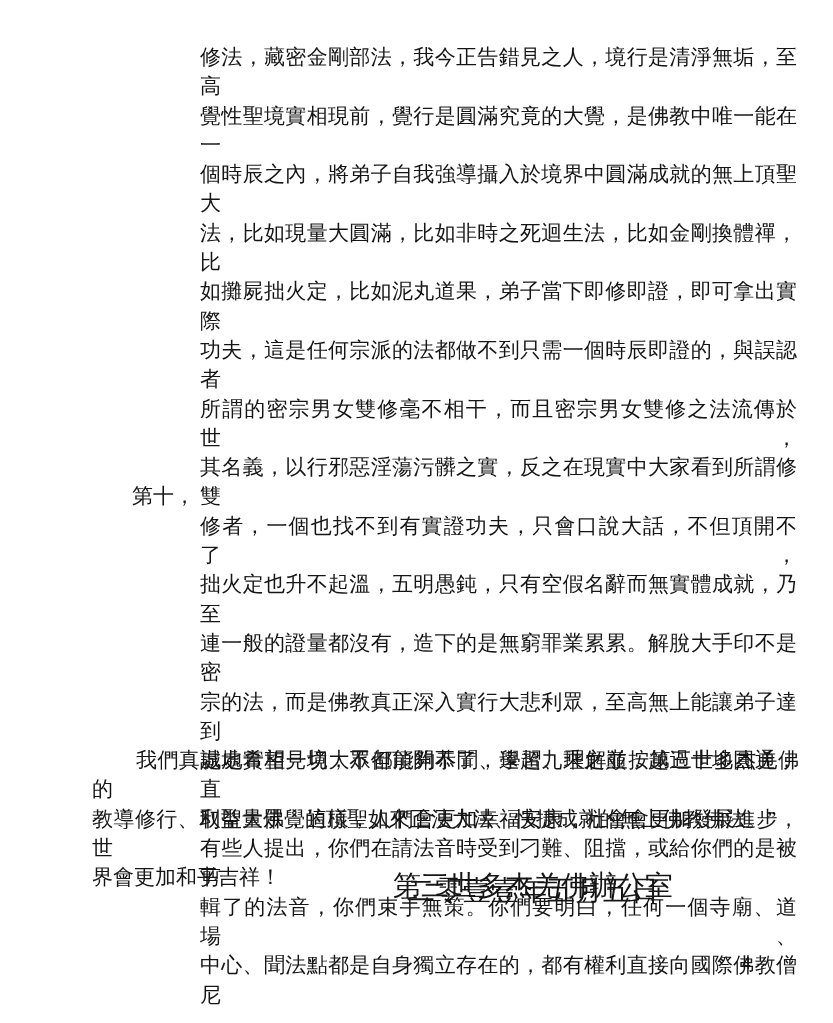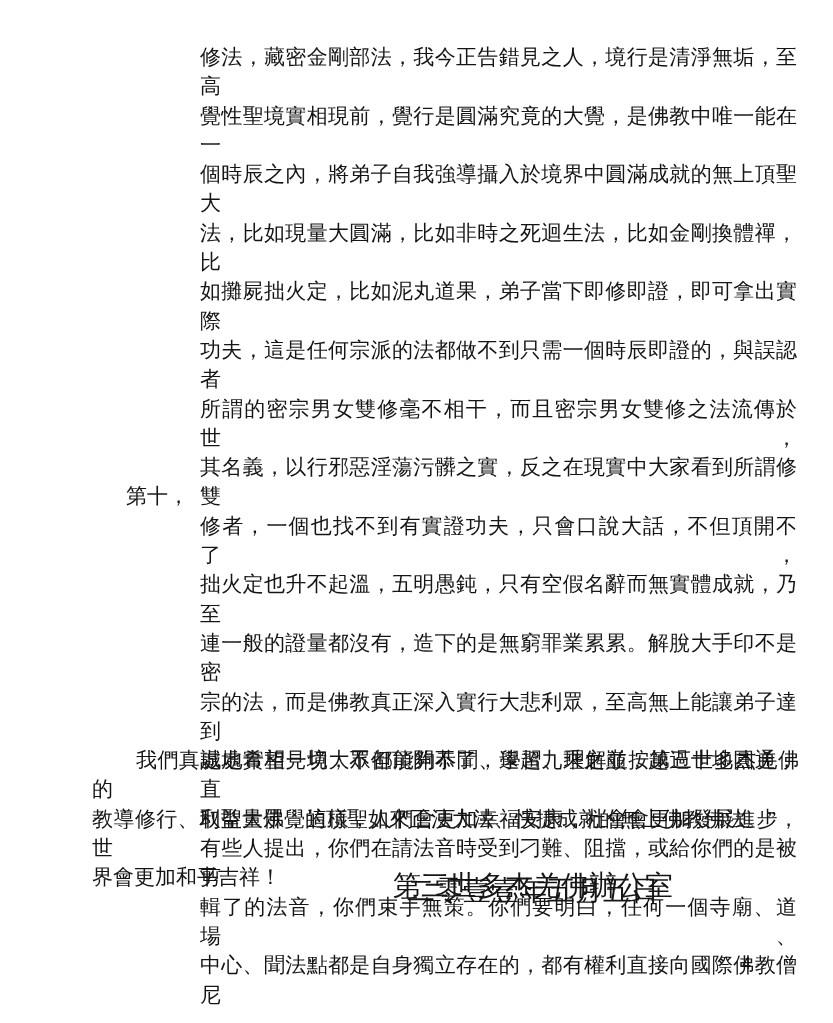--- a/index.html
+++ b/index.html
@@ -17,21 +17,21 @@
     font-size:21px;
     line-height:29.3px;
   }
   .main-col { left:200px; top:43px;  width:597px; }
   .close-col{ left:92px;  top:746px; width:707px; }
   .line { text-align:justify; text-align-last:justify;font-family:Liberation Serif, serif; }
   .line.end { text-align:left; text-align-last:auto; }
   .indent2 { text-indent:44px; }
   .item-label {
     position:absolute;
-    left:126px; top:482px;
+    left:132px; top:482px;
     font-size:21px; line-height:29.3px;
     white-space:nowrap;
   }
   .sig {
     position:absolute;
     font-size:28px; line-height:29.3px;
     white-space:nowrap;
   }
   .sig.office { left:393px; top:871px; }
   .sig.date   { left:407px; top:876px; }

